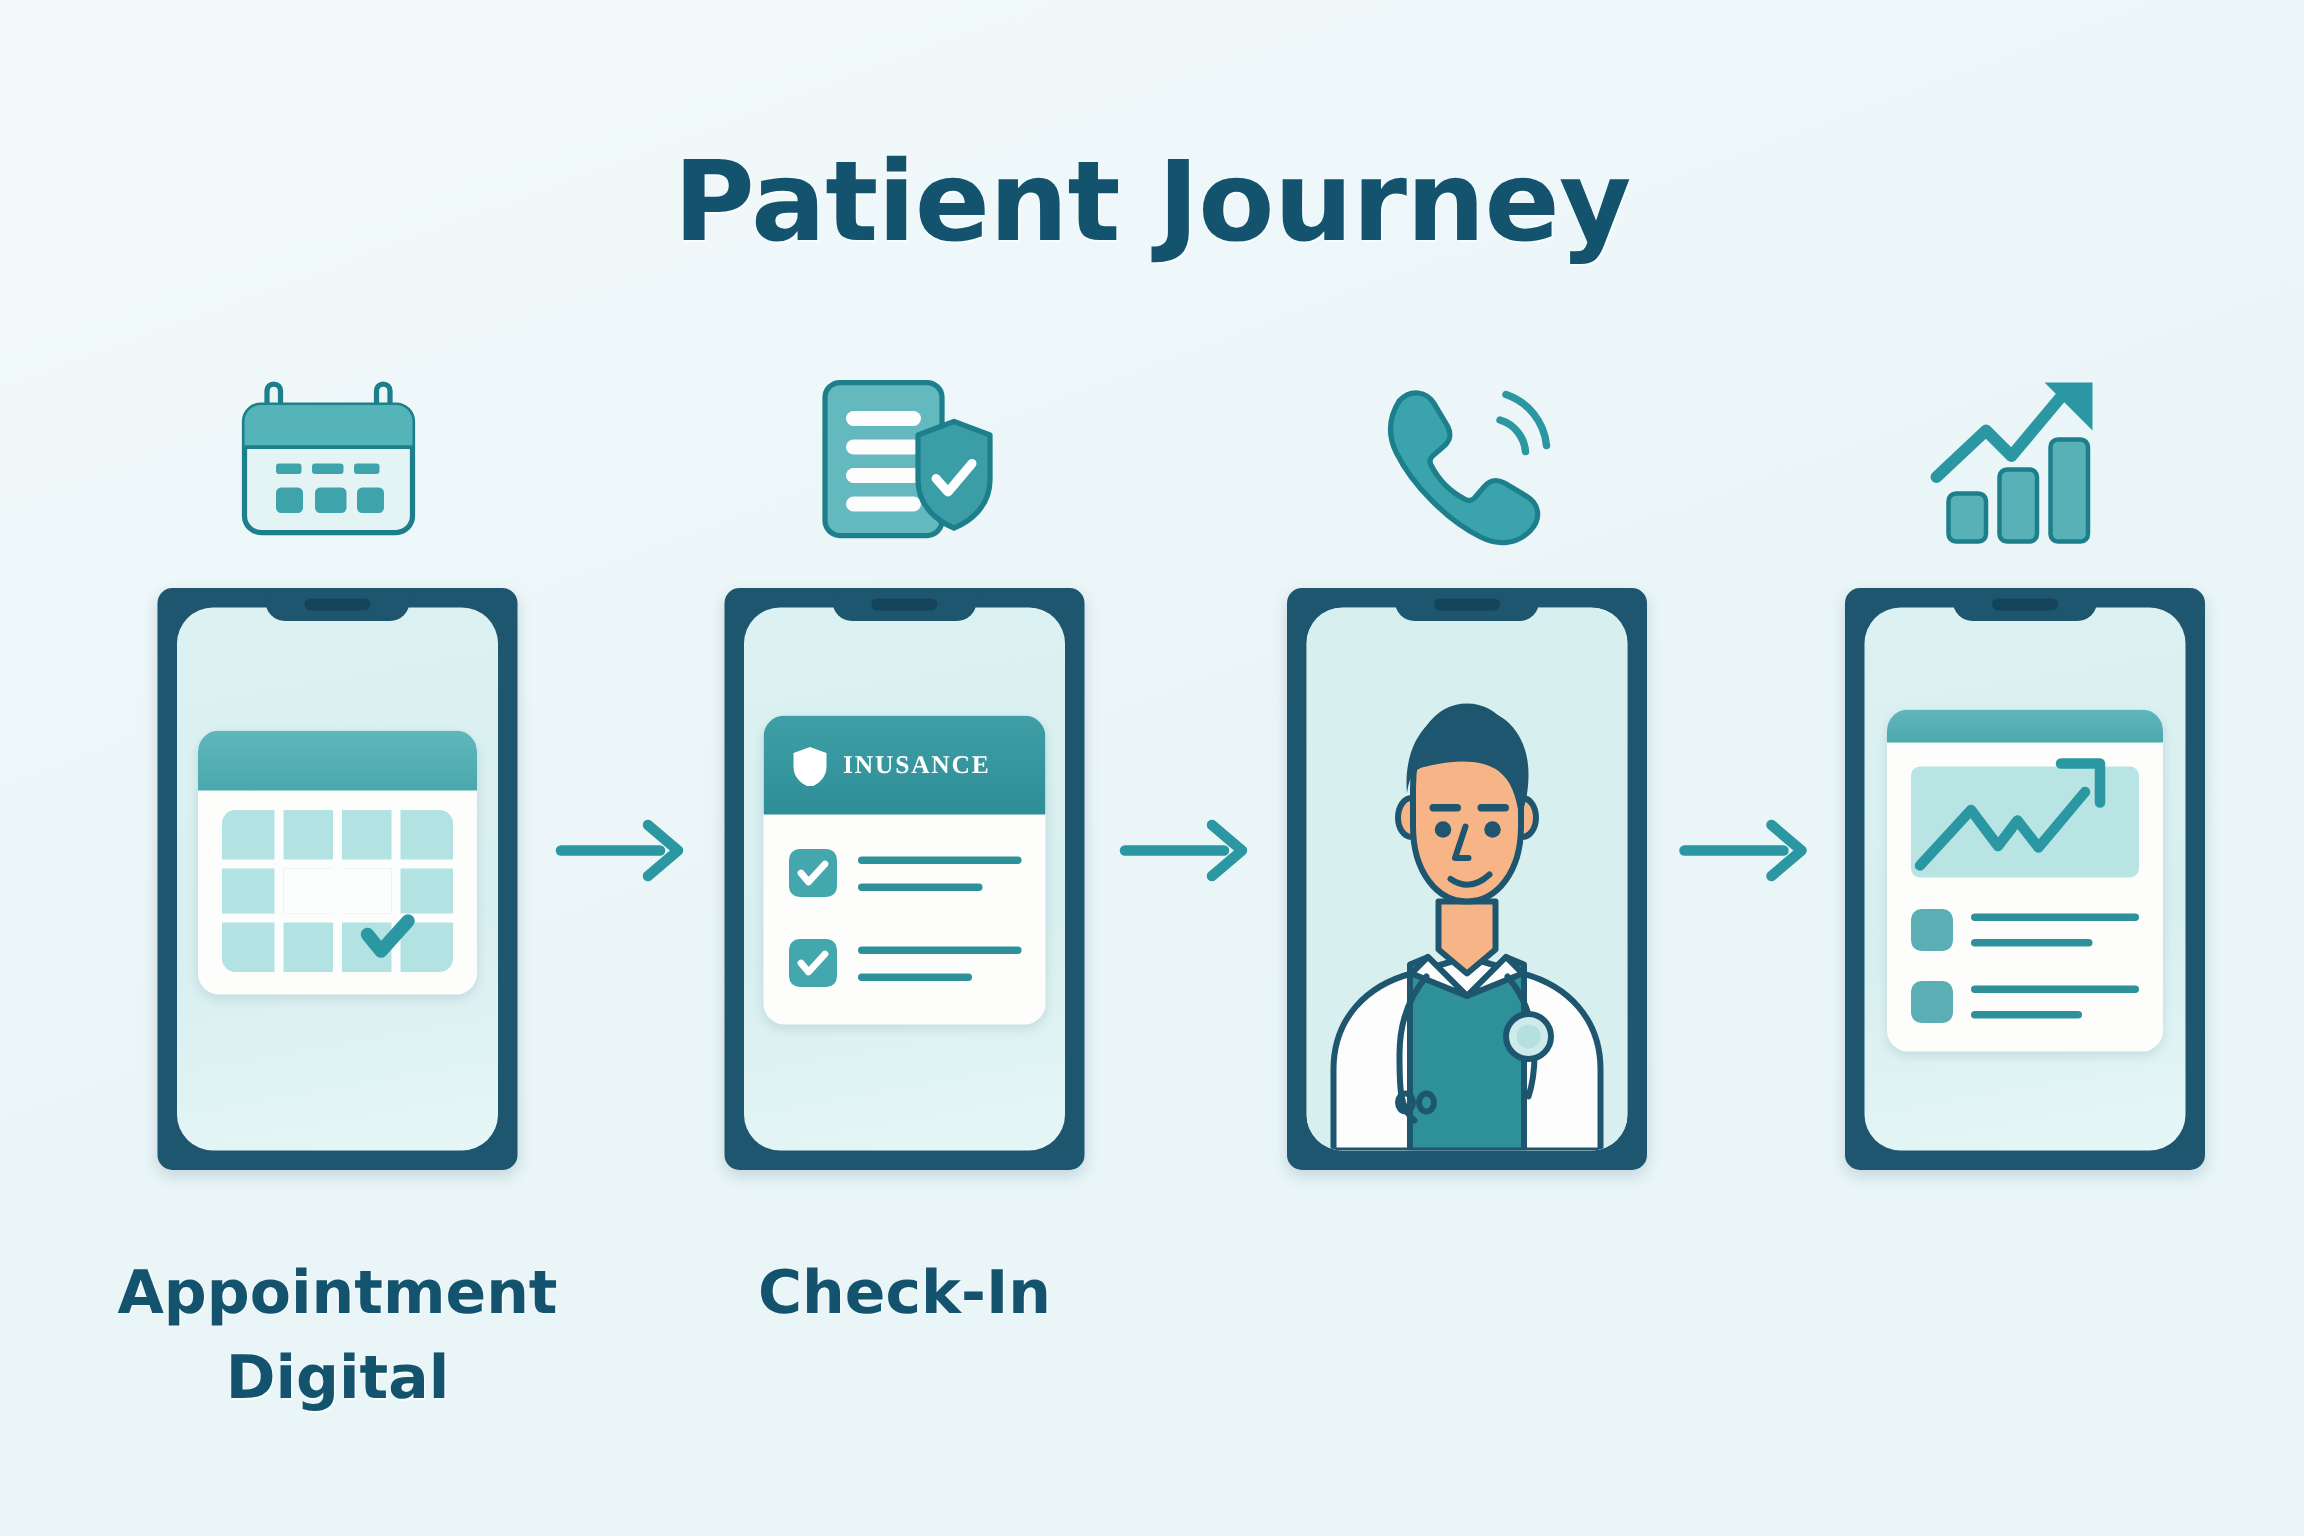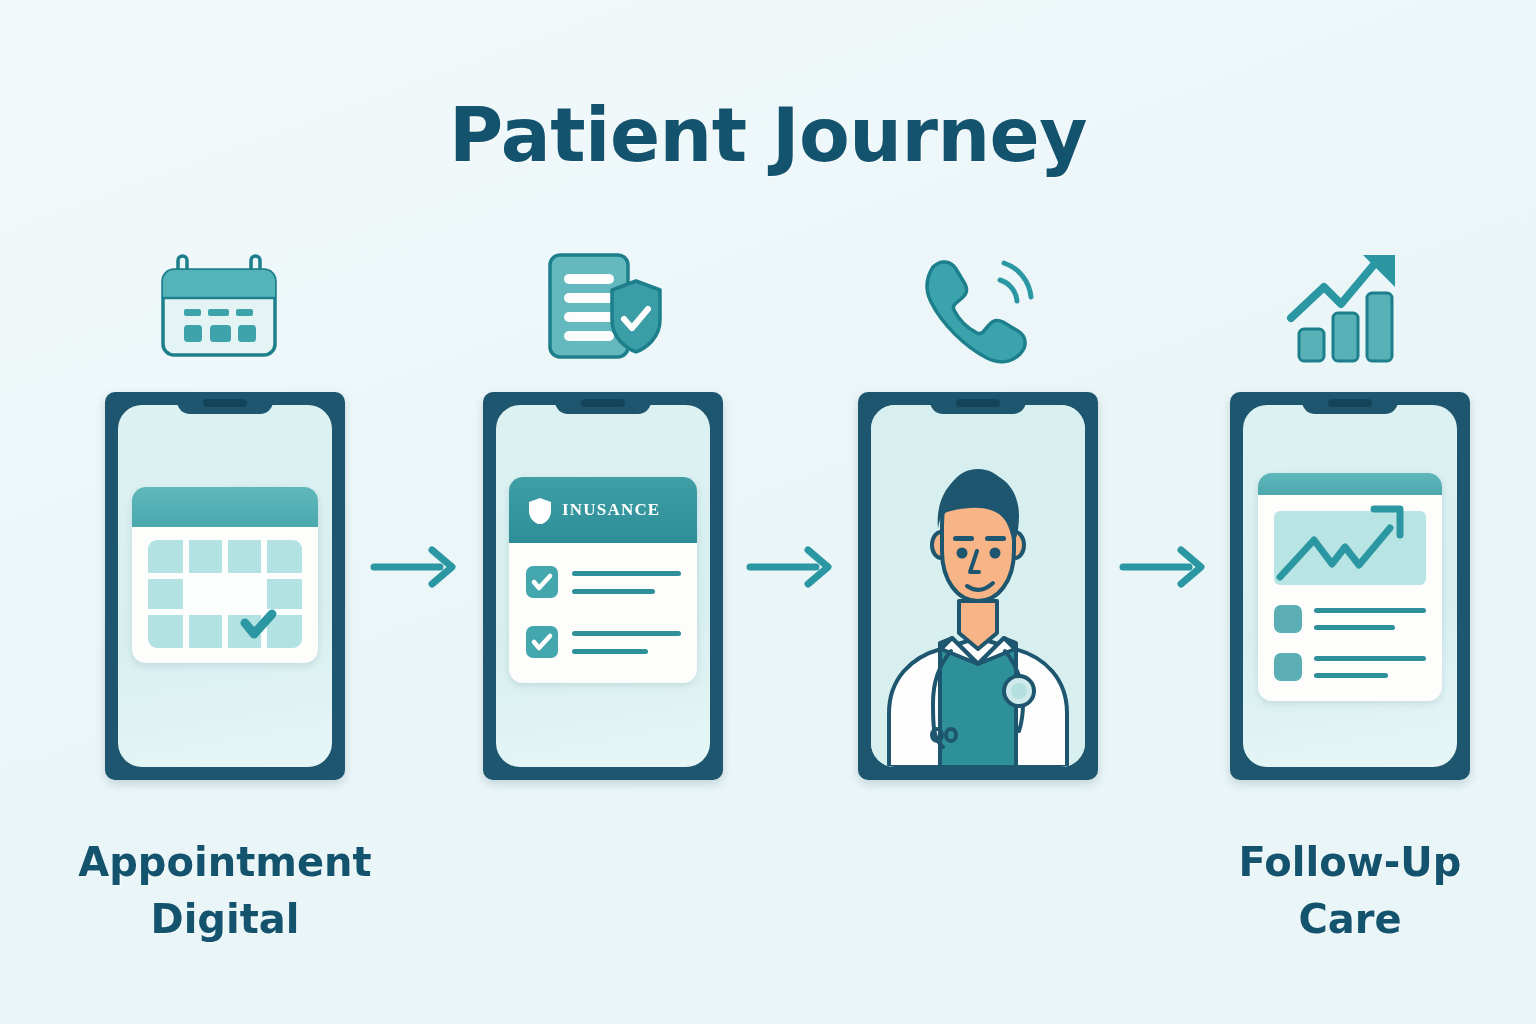--- a/index.html
+++ b/index.html
@@ -237,20 +237,21 @@
                   <div style="height:5px; border-radius:3px; background:#2e9099; margin-top:13px; width:70%;"></div>
                 </div>
               </div>
             </div>
           </div>
         </div>
       </div>
     </div>
 
     <div class="caption">
+      <div>Check-In</div>
     </div>
   </div>
 
   <div class="step step-3">
 
     <div class="icon-slot">
       <svg width="150" height="130" viewBox="0 0 150 130">
         <path d="M30 24 c8 -8 18 -6 23 2 l9 15 c3 6 2 10 -3 14 l-7 6 c-2 2 -2 4 -1 6 c5 10 13 18 23 23
                  c2 1 4 1 6 -1 l6 -7 c4 -5 8 -6 14 -3 l15 9 c8 5 10 15 2 23 c-9 9 -21 10 -33 4
                  c-22 -11 -45 -34 -56 -56 c-6 -12 -5 -24 2 -35 z" fill="#3ba3ac" stroke="#1d7f8c" stroke-width="3.5" stroke-linejoin="round"></path>
@@ -348,24 +349,20 @@
                   <div style="height:5px; border-radius:3px; background:#2e9099;"></div>
                   <div style="height:5px; border-radius:3px; background:#2e9099; margin-top:12px; width:66%;"></div>
                 </div>
               </div>
             </div>
           </div>
         </div>
       </div>
     </div>
 
-    <div class="caption">
-      <div>Follow-Up</div>
-      <div>Care</div>
-    </div>
   </div>
 
   <div class="arrow arrow-1">
     <svg width="96" height="54" viewBox="0 0 96 54">
       <line x1="6" y1="27" x2="72" y2="27" stroke="#2a97a3" stroke-width="7" stroke-linecap="round"></line>
       <path d="M64 10 l20 17 l-20 17" fill="none" stroke="#2a97a3" stroke-width="7" stroke-linecap="round" stroke-linejoin="round"></path>
     </svg>
   </div>
   <div class="arrow arrow-2">
     <svg width="96" height="54" viewBox="0 0 96 54">

